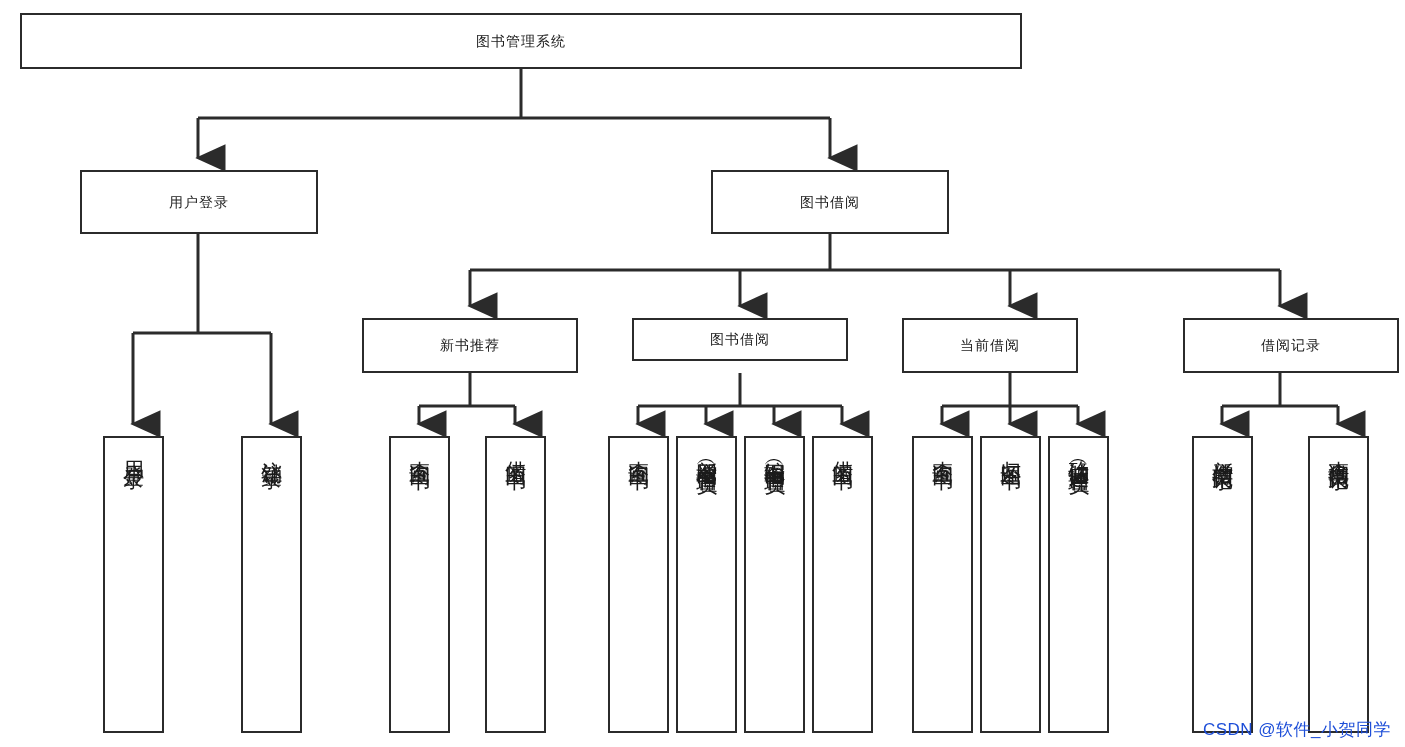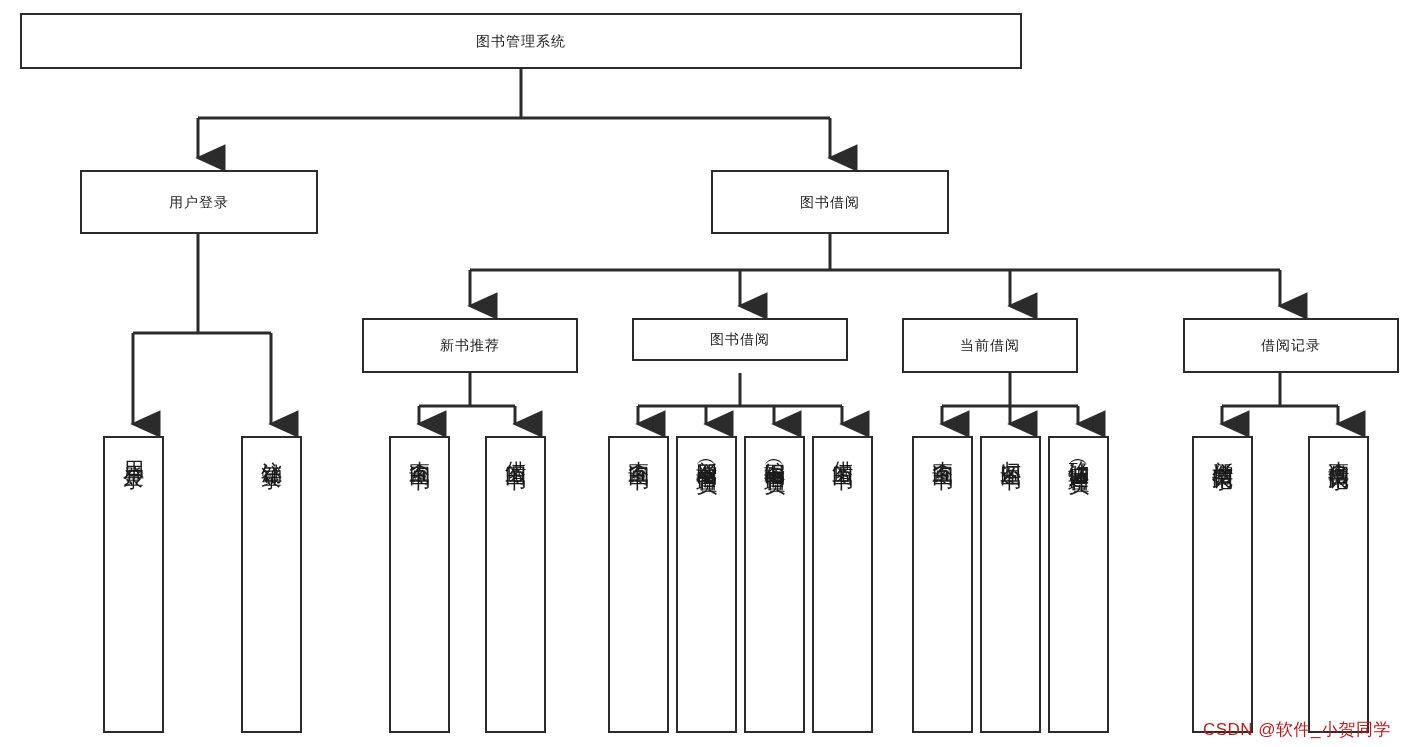--- a/index.html
+++ b/index.html
@@ -46,21 +46,21 @@
   #wires{
     position:absolute;left:0;top:0;
     width:1405px;height:747px;
     pointer-events:none;
   }
   
   #watermark{
     position:absolute;
     right:14px;bottom:6px;
     font-size:17px;
-    color:#b91c1c;
+    color:#1d4ed8;
     letter-spacing:0.5px;
     white-space:nowrap;
     user-select:none;
   }
 </style>
 </head>
 <body>
 
 <div id="diagram">
 

